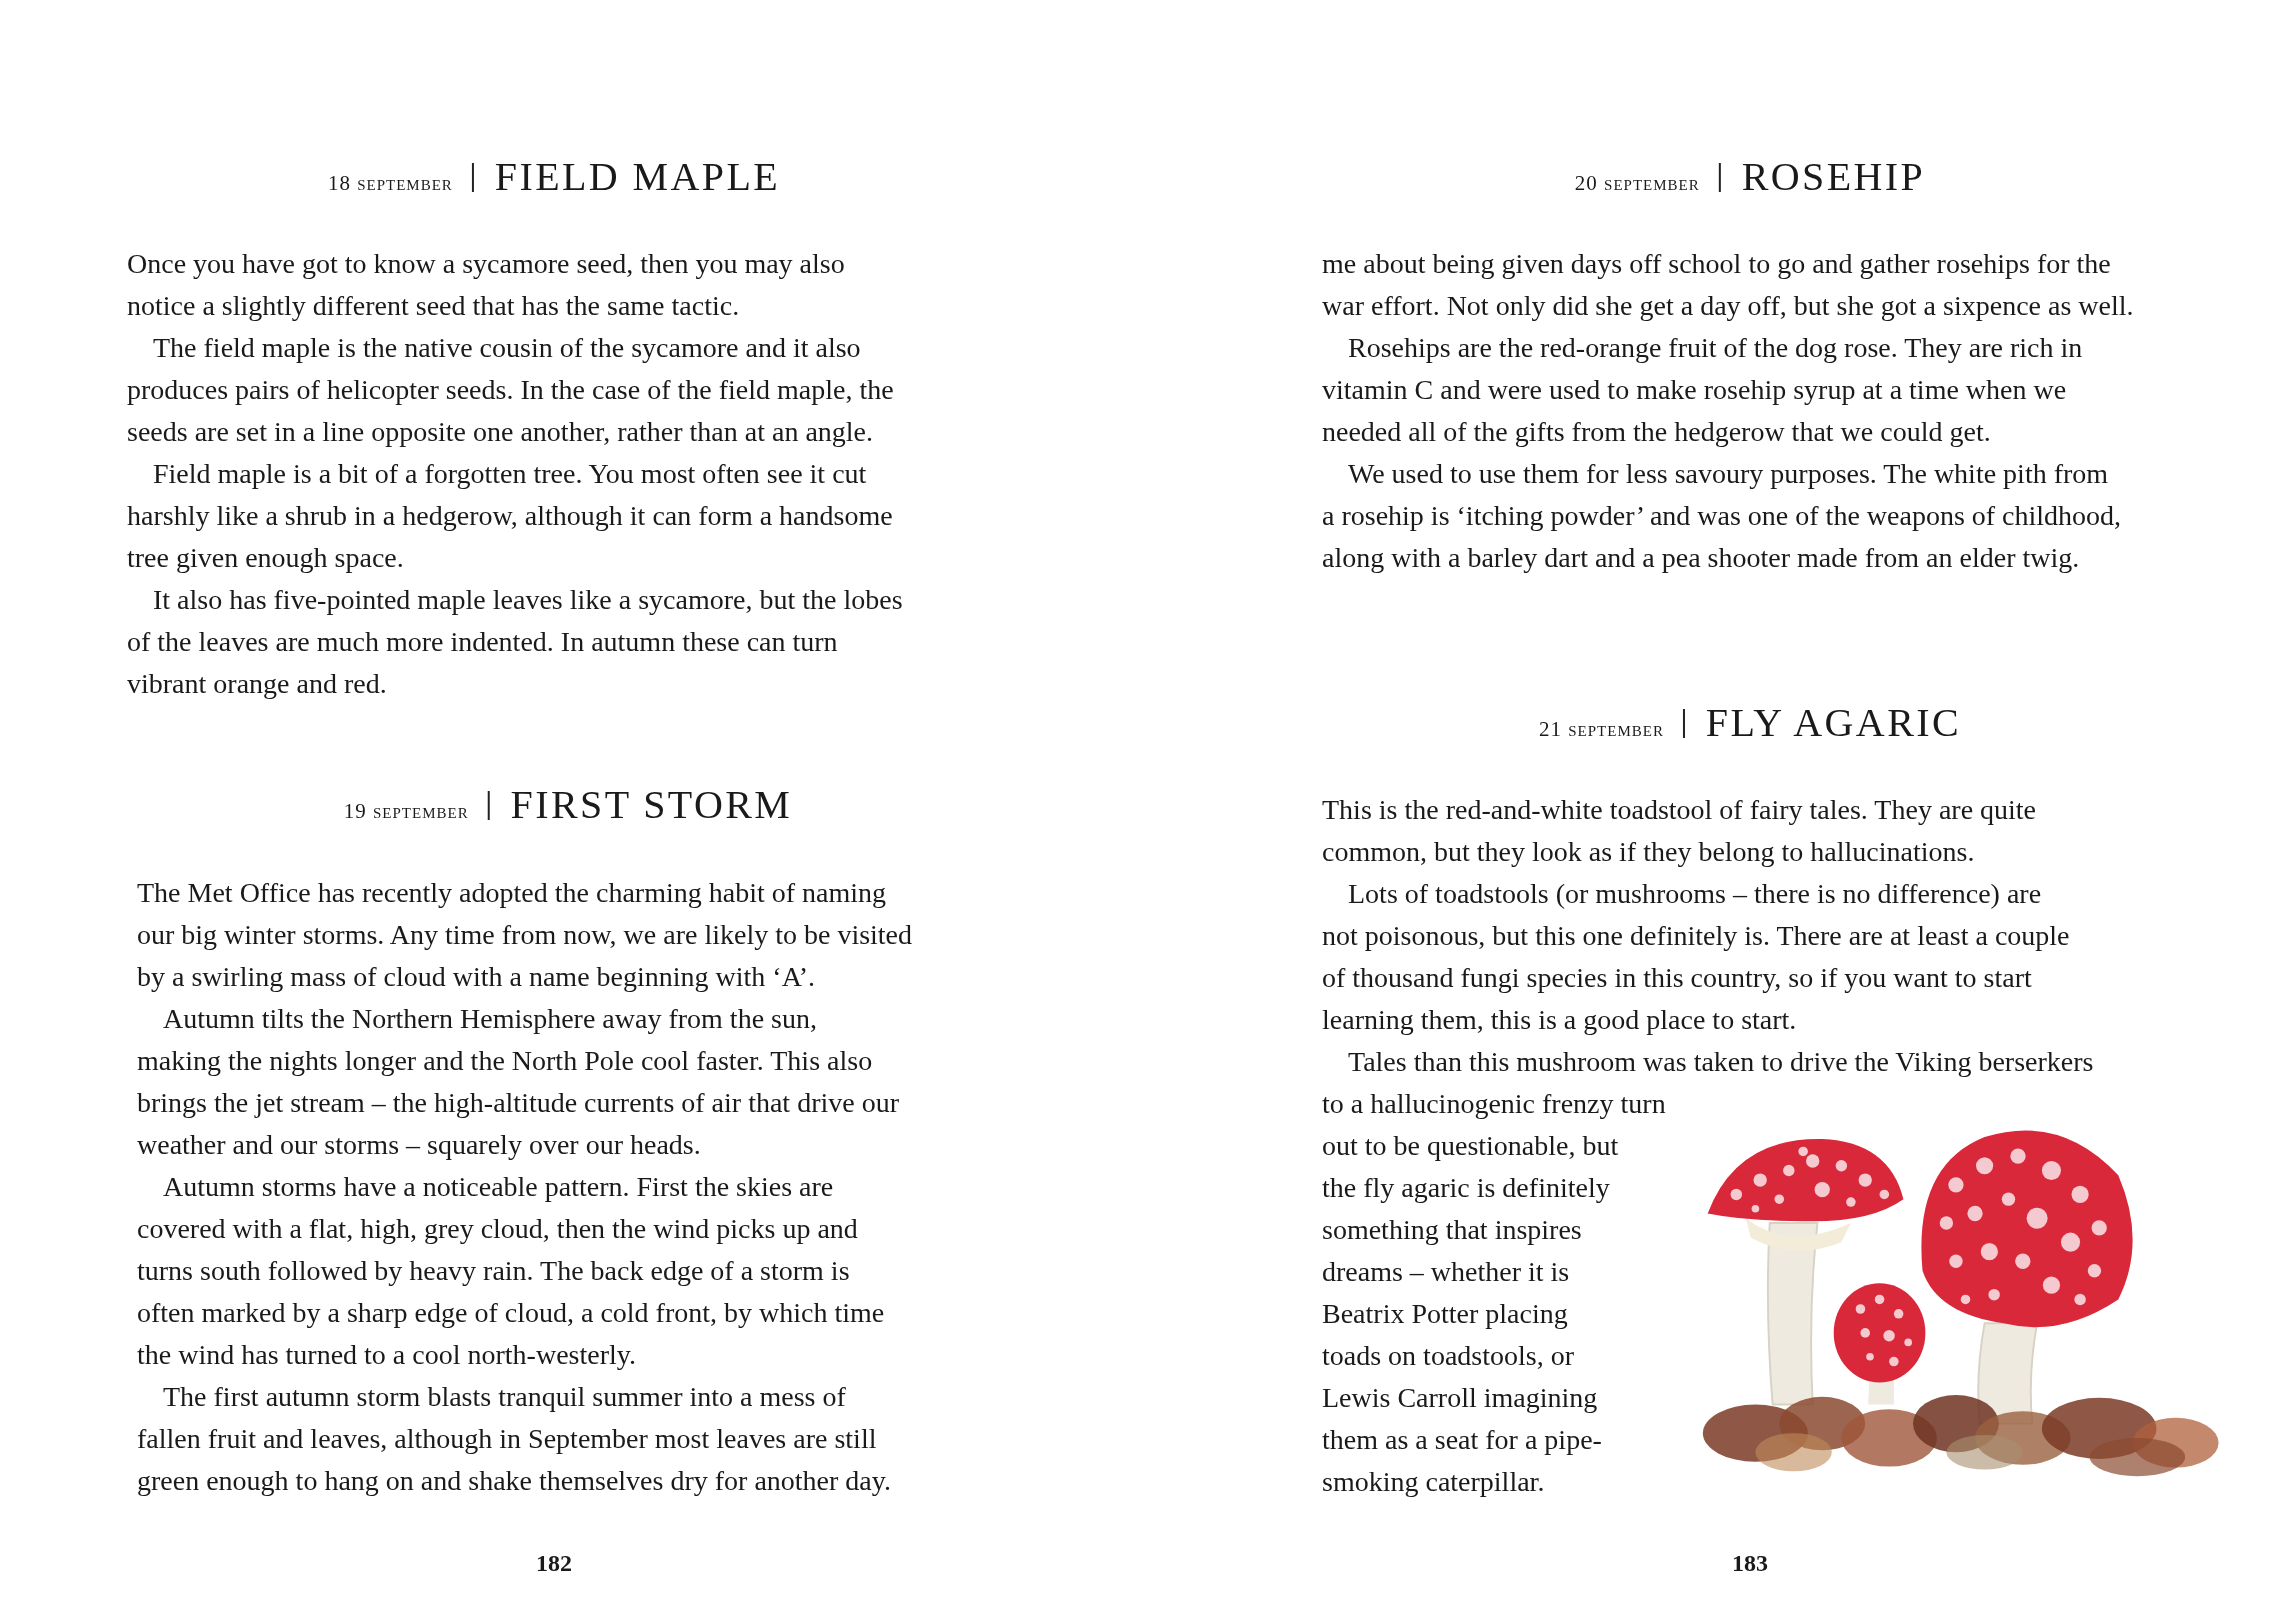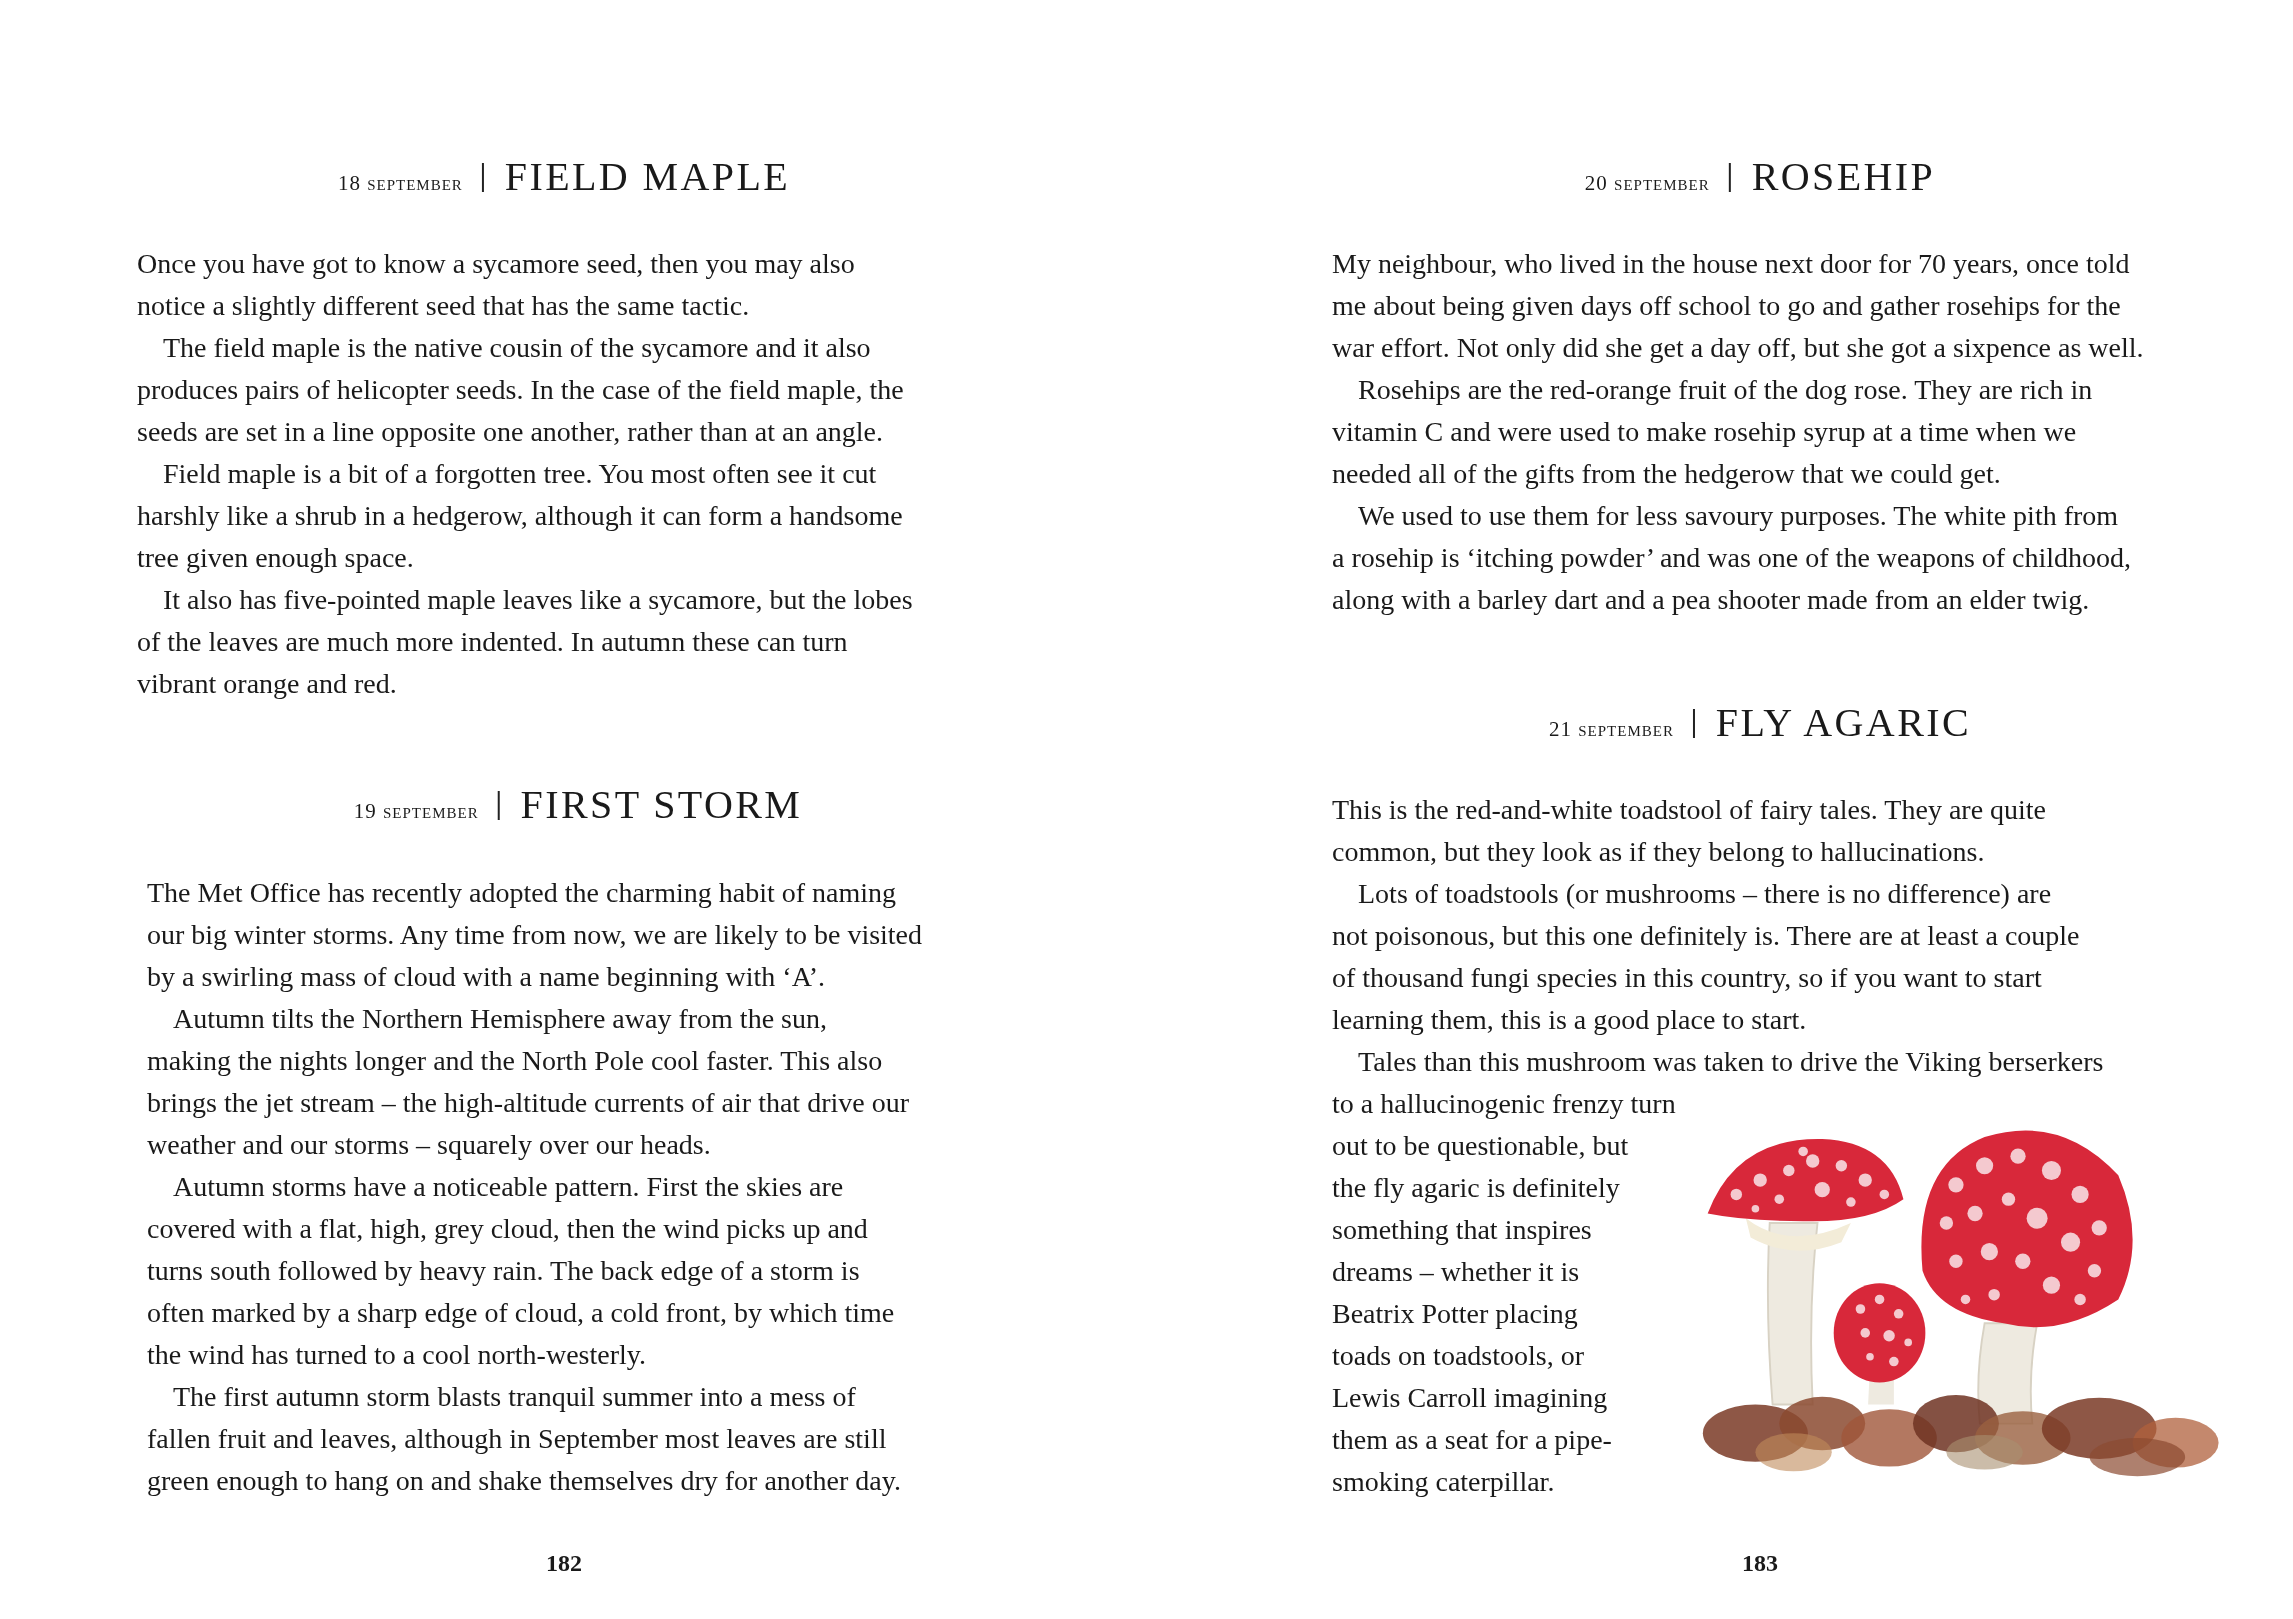--- a/index.html
+++ b/index.html
@@ -1,18 +1,18 @@
 <!DOCTYPE html>
 <html><head>
 <meta charset="utf-8">
 <style>
   html, body { margin:0; padding:0; background:#ffffff; }
   body { width:2293px; height:1619px; position:relative; overflow:hidden;
          font-family:"Liberation Serif","DejaVu Serif",serif; color:#1a1a1a; }
-  .page { position:absolute; top:0; height:1368px;margin-left:10px; }
+  .page { position:absolute; top:0; height:1368px; }
   .page.left { left:0; width:1146px; }
   .page.right { left:1146px; width:1147px; }
   .heading { position:absolute; white-space:nowrap; transform:translateX(-50%);
              display:flex; align-items:baseline; }
   .heading .date { font-size:21px; letter-spacing:1px; font-variant:small-caps; text-transform:lowercase; }
   .heading .sep { display:inline-block; width:1.9px; height:29px; background:#222; margin:0 21px 0 19px; position:relative; top:1.9px; }
   .heading .title { font-size:40px; letter-spacing:2.4px; }
   .body-text { position:absolute; font-size:28px; line-height:42px; }
   .body-text .line { white-space:nowrap; }
   .body-text .line.indent { padding-left:26px; }
@@ -68,21 +68,20 @@
   <div class="pagenum" style="left:554px;">182</div>
 </div>
 
 <div class="page right">
   <div class="heading" style="left:604px; top:153px;">
     <span class="date">20 September</span>
     <span class="sep"></span>
     <span class="title">ROSEHIP</span>
   </div>
   <div class="body-text" id="rp-e0" style="left:176px; top:243px;">
-      <div class="line">My neighbour, who lived in the house next door for 70 years, once told</div>
       <div class="line">me about being given days off school to go and gather rosehips for the</div>
       <div class="line">war effort. Not only did she get a day off, but she got a sixpence as well.</div>
       <div class="line indent">Rosehips are the red-orange fruit of the dog rose. They are rich in</div>
       <div class="line">vitamin C and were used to make rosehip syrup at a time when we</div>
       <div class="line">needed all of the gifts from the hedgerow that we could get.</div>
       <div class="line indent">We used to use them for less savoury purposes. The white pith from</div>
       <div class="line">a rosehip is ‘itching powder’ and was one of the weapons of childhood,</div>
       <div class="line">along with a barley dart and a pea shooter made from an elder twig.</div>
     </div>
 

